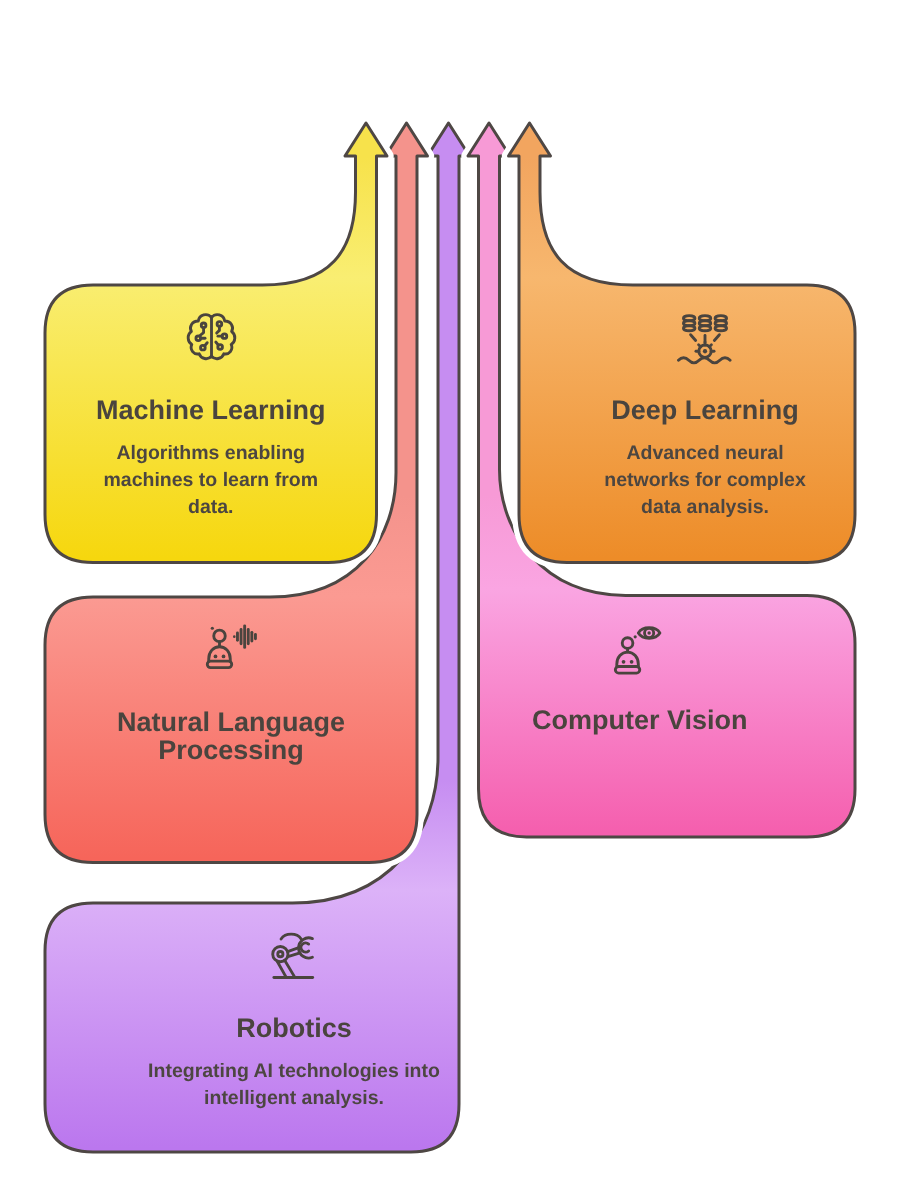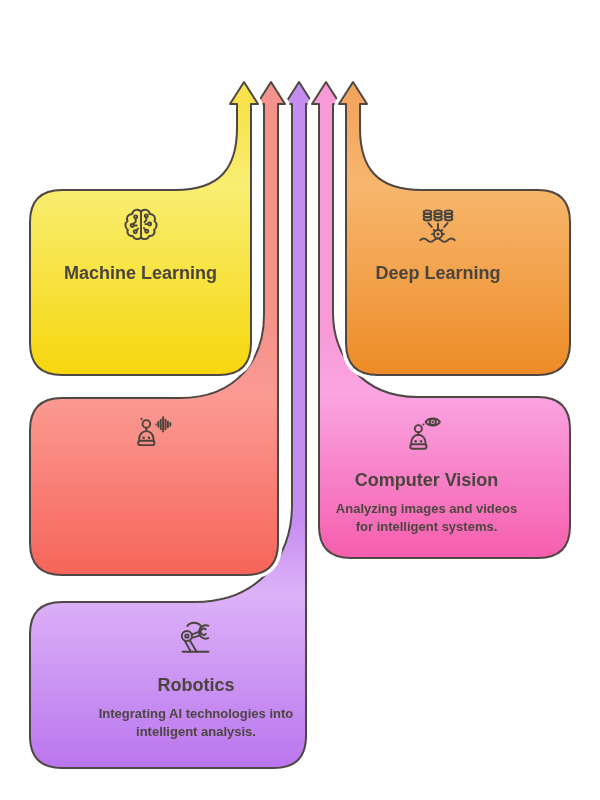--- a/index.html
+++ b/index.html
@@ -91,23 +91,26 @@
           <path d="M19.2 28.8 L21 26.6"></path>
         <circle cx="29.5" cy="13.5" r="1.6"></circle>
           <path d="M29.5 15.1 V18 L27.6 19.9"></path>
         <circle cx="33" cy="22" r="1.6"></circle>
           <path d="M31.4 22 H28.5"></path>
         <circle cx="30" cy="29.5" r="1.6"></circle>
           <path d="M28.8 28.3 L27 26.1"></path>
       </g>
     </svg>
     <div class="card-title">Machine Learning</div>
-  </div>
-
-  <div class="card" style="left:326px;top:190px;width:224px;height:238px">
+    <div class="card-desc">Algorithms enabling
+machines to learn from
+data.</div>
+  </div>
+
+  <div class="card" style="left:358px;top:190px;width:224px;height:238px">
     <svg class="card-icon" viewBox="0 0 48 48">
       <g class="ic">
         <ellipse cx="13" cy="9.5" rx="4" ry="1.8"></ellipse>
           <ellipse cx="13" cy="13" rx="4" ry="1.8"></ellipse>
           <ellipse cx="13" cy="16.5" rx="4" ry="1.8"></ellipse>
         <ellipse cx="24" cy="9.5" rx="4" ry="1.8"></ellipse>
           <ellipse cx="24" cy="13" rx="4" ry="1.8"></ellipse>
           <ellipse cx="24" cy="16.5" rx="4" ry="1.8"></ellipse>
         <ellipse cx="35" cy="9.5" rx="4" ry="1.8"></ellipse>
           <ellipse cx="35" cy="13" rx="4" ry="1.8"></ellipse>
@@ -119,20 +122,23 @@
         <path d="M19.7 32.5 H17.7"></path>
           <path d="M20.96 29.46 L19.55 28.05"></path>
           <path d="M24 28.2 V26.2"></path>
         <path d="M27.04 29.46 L28.45 28.05"></path>
           <path d="M28.3 32.5 H30.3"></path>
         <path d="M5.5 38.8 C7.8 36.4 10.4 36.4 12.7 38.8 C15 41.2 17.6 41.2 19.9 38.8 C22.2 36.4 24.8 36.4 27.1 38.8 C29.4 41.2 32 41.2 34.3 38.8 C36.6 36.4 39.2 36.4 41.5 38.8"></path>
       </g>
       <circle class="f" cx="24" cy="32.5" r="1.5"></circle>
     </svg>
     <div class="card-title">Deep Learning</div>
+    <div class="card-desc">Advanced neural
+networks for complex
+data analysis.</div>
   </div>
 
   <div class="card" style="left:30px;top:398px;width:248px;height:177px">
     <svg class="card-icon" viewBox="0 0 48 48">
       <g class="ic">
         <circle cx="16" cy="13.5" r="4"></circle>
         <path d="M16 17.5 V20.5"></path>
         <path d="M8.5 31 V29.5 C8.5 24.6 11.8 21 16 21 C20.2 21 23.5 24.6 23.5 29.5 V31"></path>
         <rect x="7.5" y="31" width="17" height="4.6" rx="2.3"></rect>
         <path d="M28.5 11.5 V16.5"></path>
@@ -140,40 +146,40 @@
           <path d="M33.5 6.5 V21.5"></path>
         <path d="M36 9 V19"></path>
           <path d="M38.5 11 V17"></path>
           <path d="M41 12.5 V15.5"></path>
       </g>
       <circle class="f" cx="13.2" cy="27.8" r="1.3"></circle>
         <circle class="f" cx="18.8" cy="27.8" r="1.3"></circle>
       <circle class="f" cx="11" cy="8.2" r="1.1"></circle>
         <circle class="f" cx="26.3" cy="14" r="0.9"></circle>
     </svg>
+    <div class="card-title">Natural Language
+Processing</div>
   </div>
 
   <div class="card" style="left:301px;top:397px;width:251px;height:161px">
     <svg class="card-icon" viewBox="0 0 48 48">
       <g class="ic">
         <path d="M22.5 12.5 C25.5 7.6 34.5 7.6 37.5 12.5 C34.5 17.4 25.5 17.4 22.5 12.5 Z"></path>
         <circle cx="30" cy="12.5" r="3.2"></circle>
         <circle cx="15" cy="19.5" r="3.7"></circle>
         <path d="M15 23.2 V25.8"></path>
         <path d="M7.5 35.8 V34.3 C7.5 29.4 10.8 25.8 15 25.8 C19.2 25.8 22.5 29.4 22.5 34.3 V35.8"></path>
         <rect x="6.5" y="35.8" width="17" height="4.6" rx="2.3"></rect>
       </g>
       <circle class="f" cx="30" cy="12.5" r="1.2"></circle>
       <circle class="f" cx="20.3" cy="15.2" r="1.1"></circle>
       <circle class="f" cx="12.2" cy="32.6" r="1.3"></circle>
         <circle class="f" cx="17.8" cy="32.6" r="1.3"></circle>
     </svg>
     <div class="card-title">Computer Vision</div>
-    <div class="card-desc">Analyzing images and videos
-for intelligent systems.</div>
   </div>
 
   <div class="card" style="left:30px;top:602px;width:332px;height:166px">
     <svg class="card-icon" viewBox="0 0 48 48">
       <g class="ic">
         <path d="M15 11.5 C18 7 26 7 29 11.5"></path>
         <circle cx="14.5" cy="22" r="5.3"></circle>
           <circle cx="14.5" cy="22" r="1.8"></circle>
         <path d="M19.6 20.2 L27.8 17.3"></path>
           <path d="M19.8 23.8 L28.2 21.2"></path>

